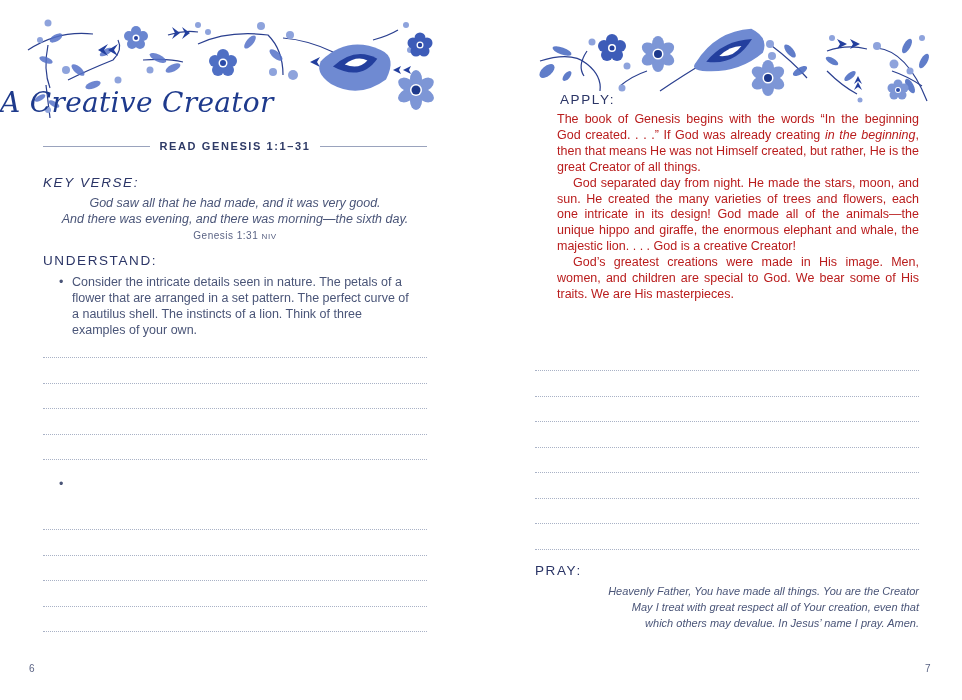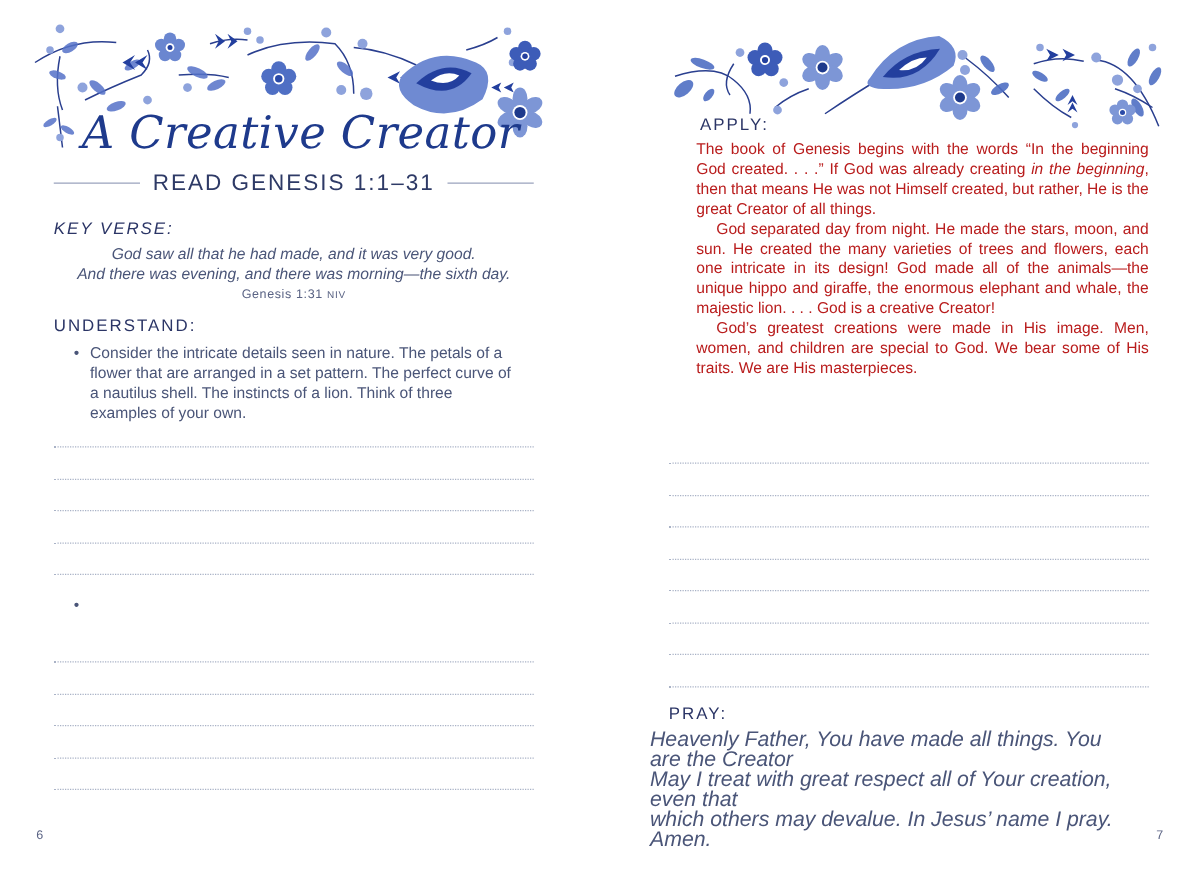--- a/index.html
+++ b/index.html
@@ -6,31 +6,31 @@
   html, body { width: 962px; height: 700px; background: #ffffff; overflow: hidden; }
   body { position: relative; font-family: "Liberation Sans", "DejaVu Sans", sans-serif; color: #3a4570; }
 
   .page { position: absolute; top: 0; height: 700px; }
   .page-left { left: 0; width: 481px; }
 
   .floral { position: absolute; }
   .floral svg { display: block; }
 
   .title {
-    position: absolute; left: 0; width: 481px; top: 86px; text-align: center;
+    position: absolute; left: 0; width: 481px; top: 86px; 
     font-family: "DejaVu Serif", serif; font-style: italic;
-    font-size: 36px; color: #1e3a8c; letter-spacing: 0.3px;
+    font-size: 28px; color: #1e3a8c; letter-spacing: 0.3px;
   }
   .reading-row {
     position: absolute; left: 43px; width: 384px; top: 136px; height: 20px;
     display: flex; align-items: center;
   }
   .reading-row .rule { flex: 1; height: 1px; background: #9aa3bd; }
   .reading-row .reading {
-    padding: 0 10px; font-size: 18px; letter-spacing: 1.6px; color: #2e3a66;
+    padding: 0 10px; font-size: 11px; letter-spacing: 1.6px; color: #2e3a66; font-weight: bold;
   }
 
   .heading {
     position: absolute; font-size: 13.5px; letter-spacing: 1.6px; color: #2b3566;
   }
 
   .verse {
     position: absolute; left: 43px; width: 384px; top: 195px; text-align: center;
     font-style: italic; font-size: 12.5px; line-height: 16px; color: #4a5578;
   }
@@ -54,22 +54,22 @@
 
   .body-text {
     position: absolute; left: 557px; width: 362px; top: 112px;
     font-size: 12.5px; line-height: 15.9px; color: #b91c1c; text-align: justify;
   }
   .body-text p { text-indent: 16px; }
   .body-text p:first-child { text-indent: 0; }
   .body-text em { font-style: italic; }
 
   .prayer {
-    position: absolute; left: 520px; width: 384px; top: 584px; text-align: left;
-    font-style: italic; font-size: 17px; line-height: 15.9px; color: #4a5578;
+    position: absolute; left: 535px; width: 384px; top: 584px; text-align: right;
+    font-style: italic; font-size: 11px; line-height: 15.9px; color: #4a5578;
   }
 
   .page-num { position: absolute; font-size: 10px; color: #5a6384; top: 663px; }
 </style>
 </head>
 <body>
 
 <div class="page page-left">
 
   <div class="floral" style="left:18px; top:10px;">

